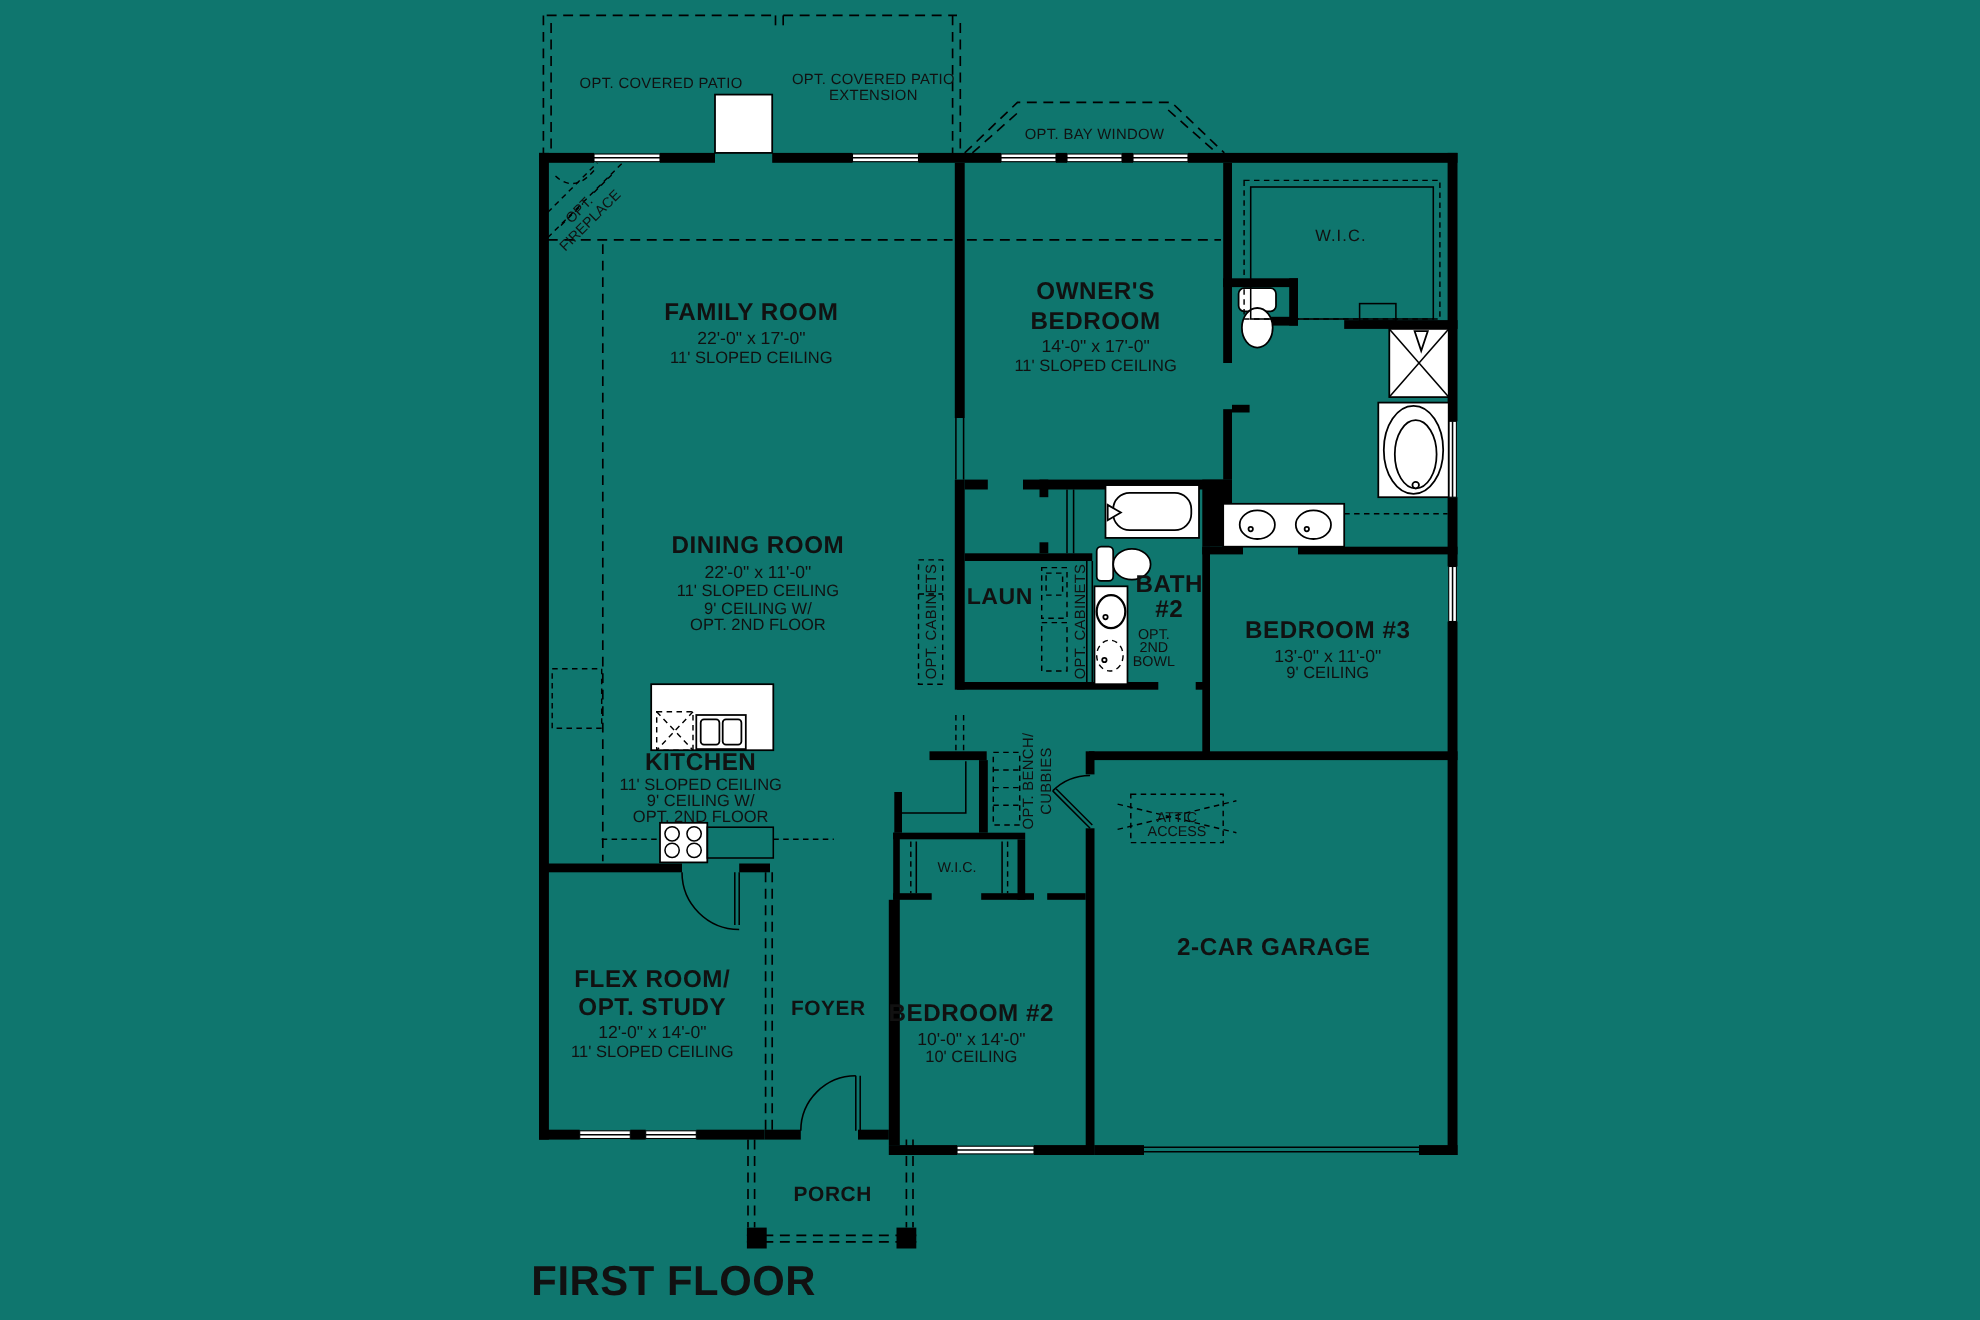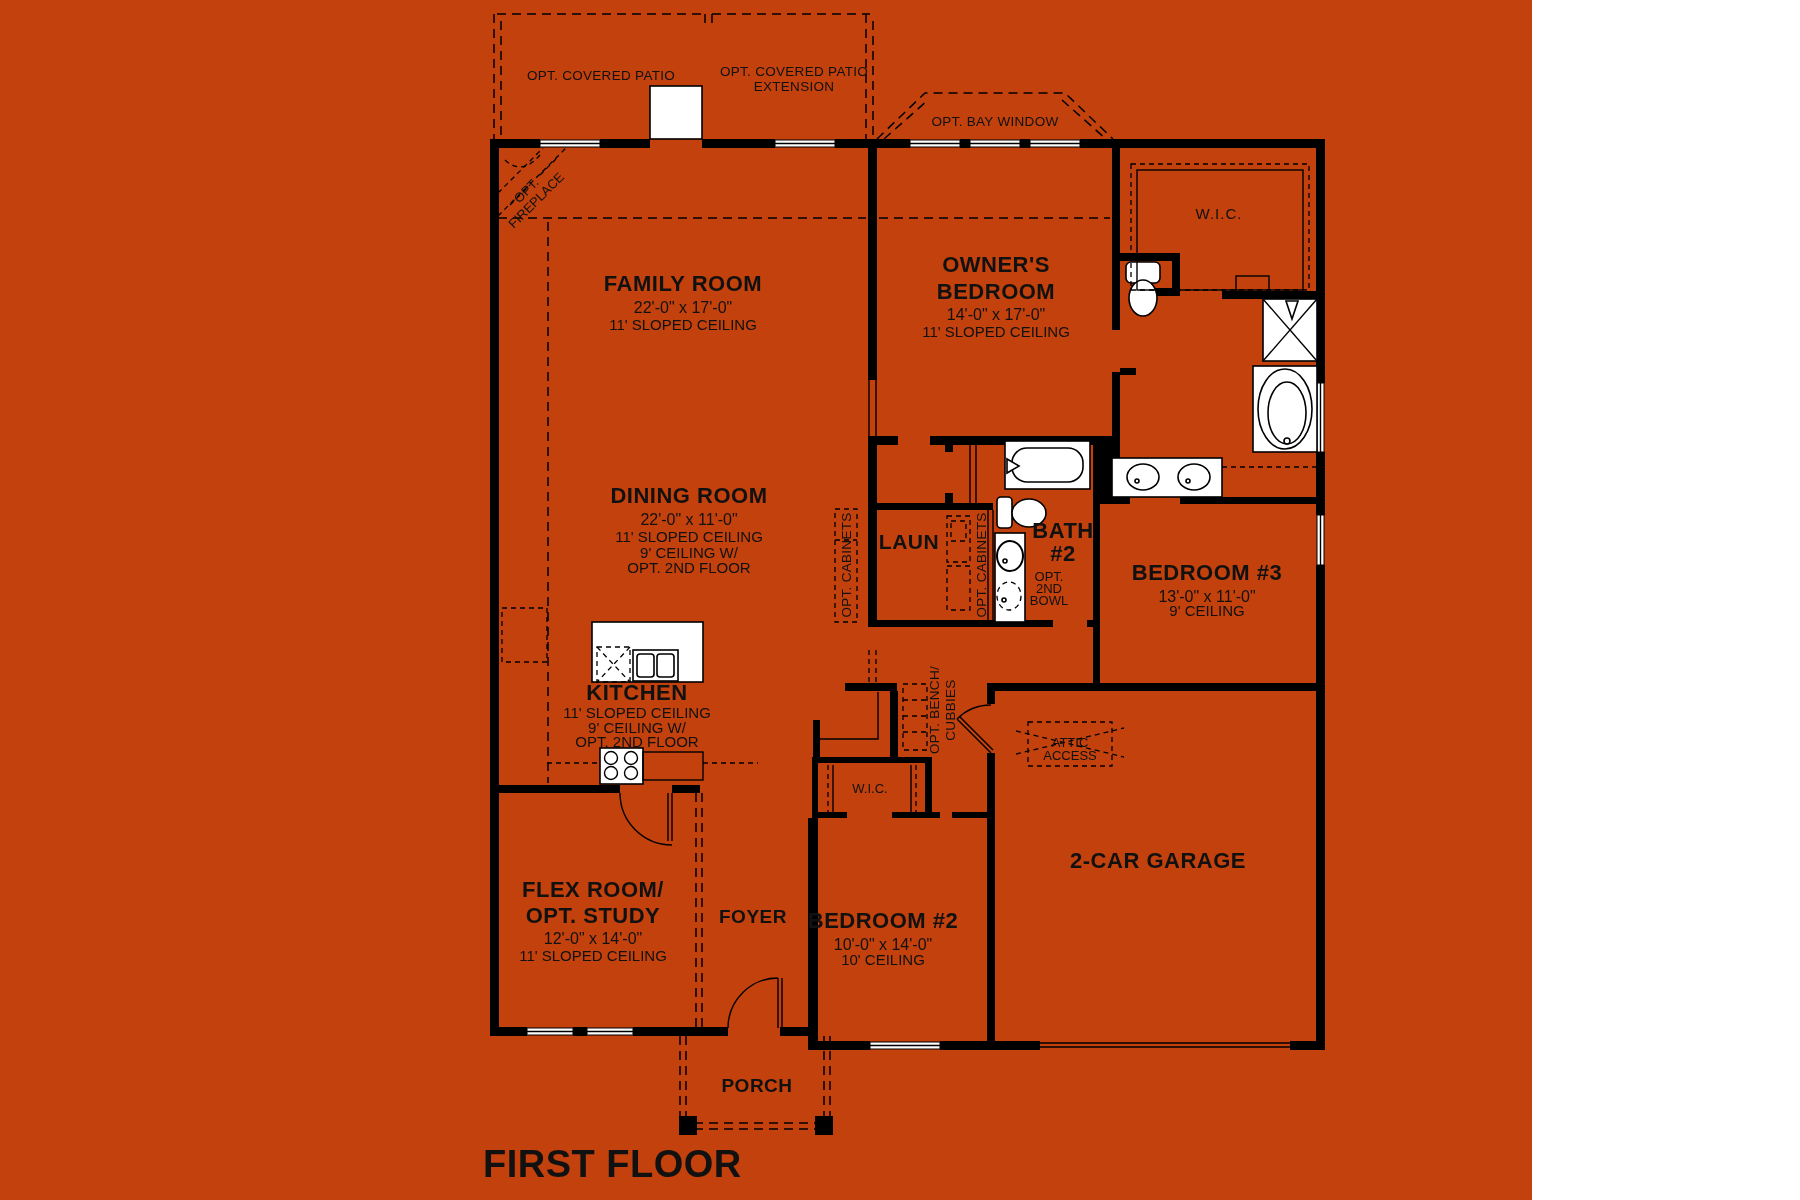--- a/index.html
+++ b/index.html
@@ -1,16 +1,16 @@
 <!DOCTYPE html>
 <html><head>
 <meta charset="utf-8">
 <style>
   html,body{margin:0;padding:0;background:#ffffff;}
-  .page{position:relative;width:1532px;height:1200px;background:#c2410c;overflow:hidden;}
+  .page{position:relative;width:1800px;height:1200px;background:#0f766e;overflow:hidden;}
   svg{position:absolute;left:0;top:0;}
   text{font-family:"Liberation Sans","DejaVu Sans",sans-serif;fill:#111;}
   .t-title{font-size:22px;font-weight:bold;letter-spacing:.5px;}
   .t-dims{font-size:16px;}
   .t-ceil{font-size:15px;}
   .t-opt{font-size:13.5px;letter-spacing:.3px;}
   .t-sm{font-size:13px;}
   .t-wic{font-size:15px;letter-spacing:1px;}
   .t-room-sm{font-size:19px;font-weight:bold;letter-spacing:.5px;}
   .t-laun{font-size:21px;font-weight:bold;letter-spacing:.5px;}

